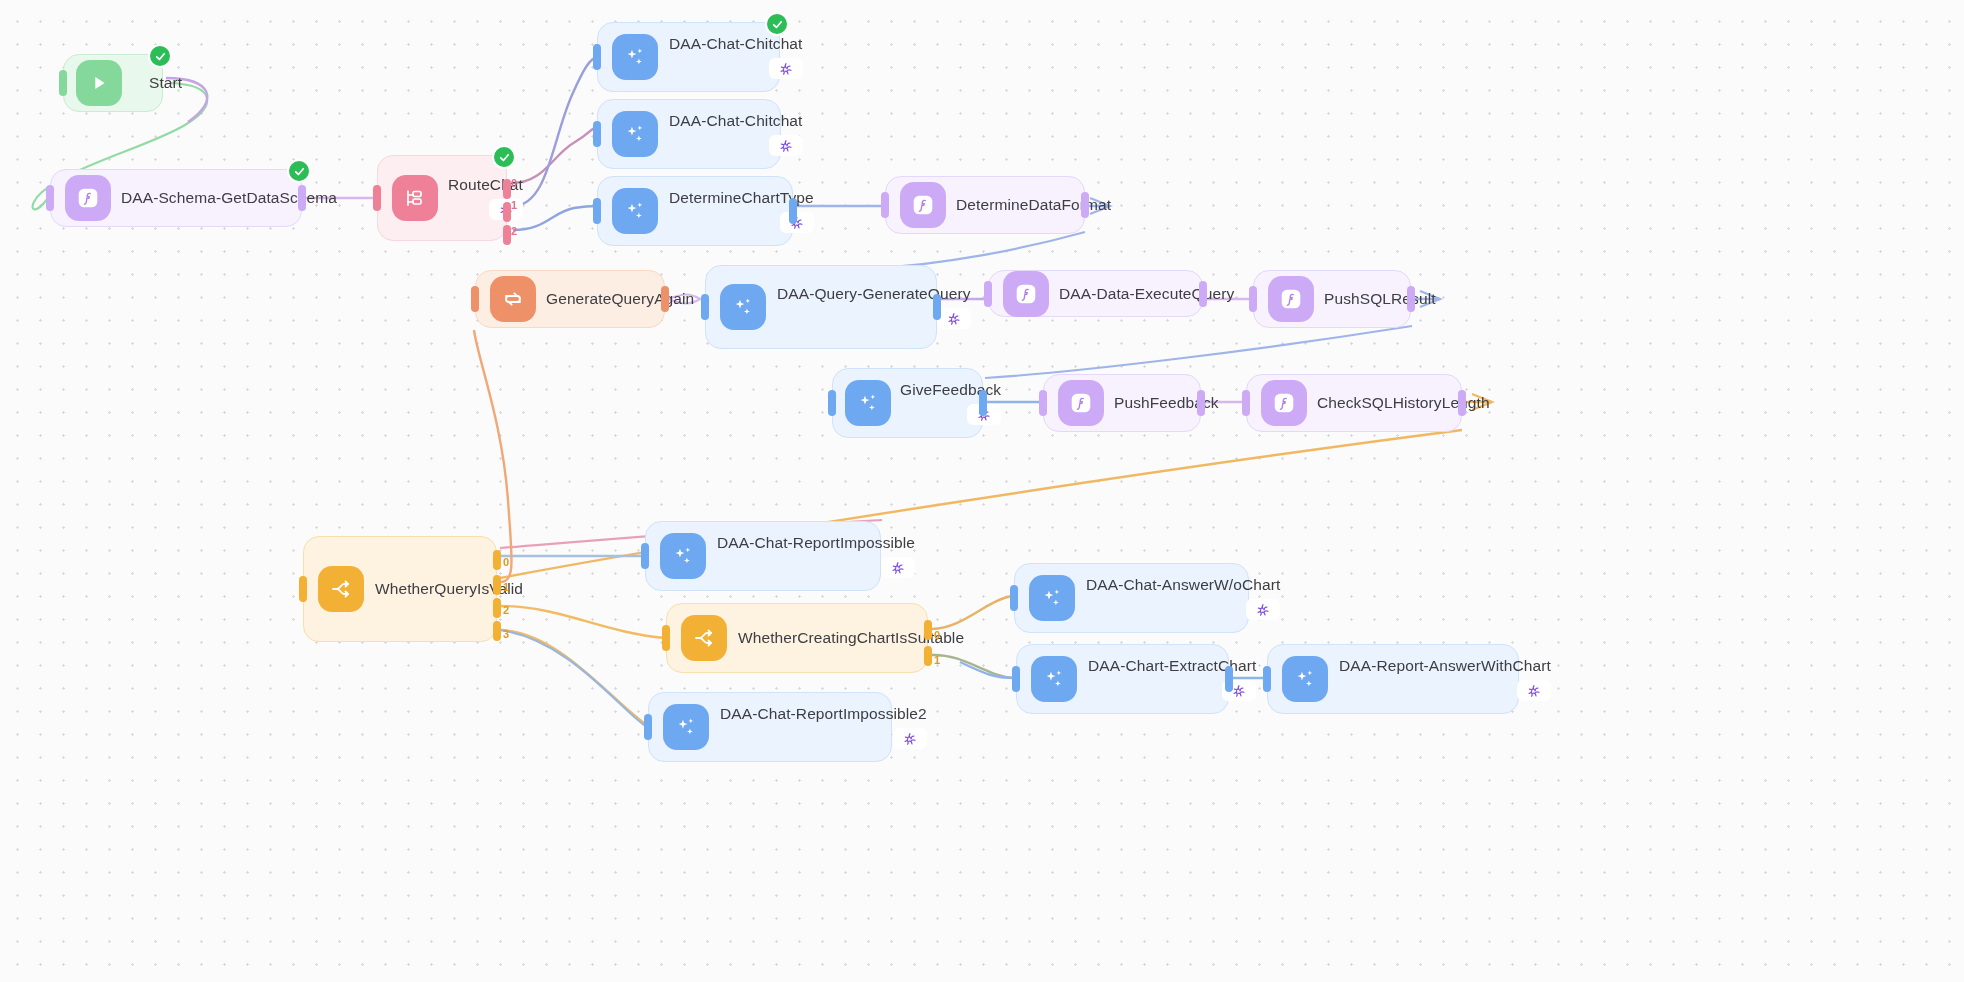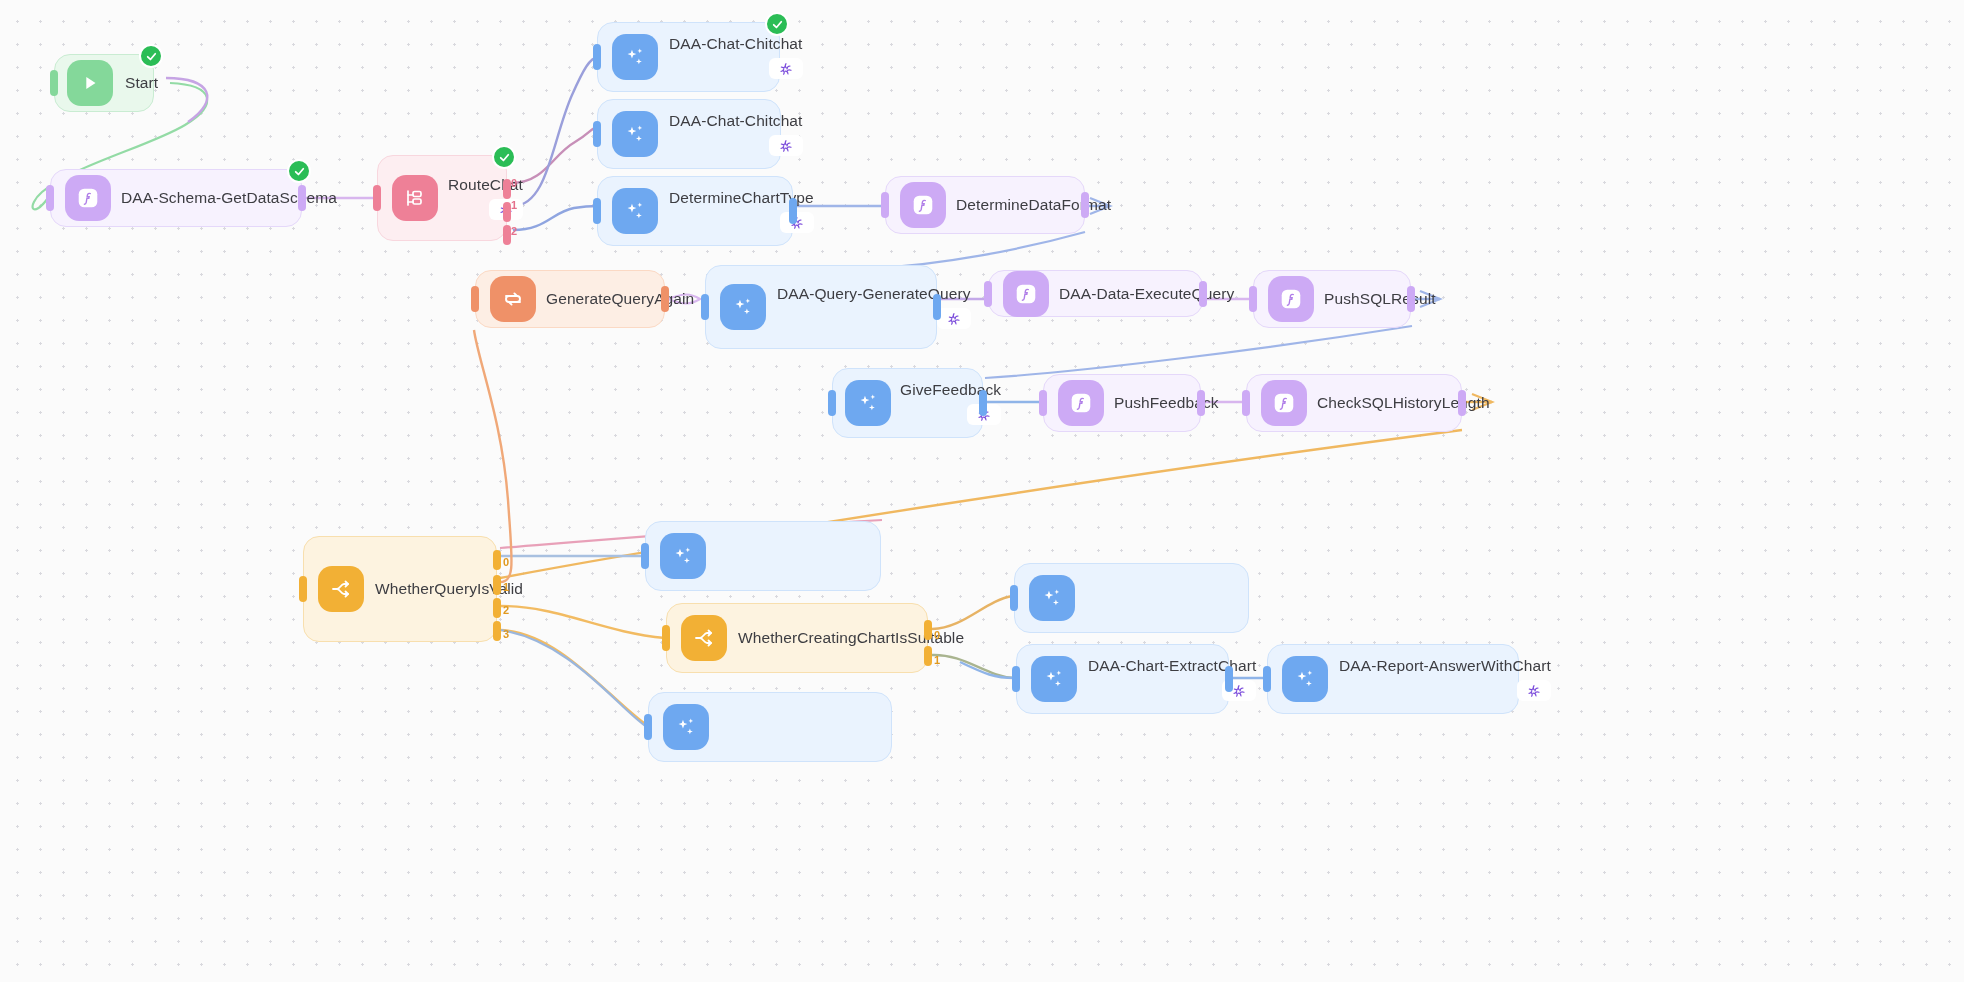--- a/index.html
+++ b/index.html
@@ -159,21 +159,21 @@
     <path d="M 500 630 C 570 640 620 710 647 727" fill="none" stroke="#9ab6dd" stroke-width="2.2"></path>
 
     <path d="M 932 629 C 965 628 985 600 1013 596" fill="none" stroke="#e7b364" stroke-width="2.4"></path>
 
     <path d="M 932 655 C 965 654 985 676 1014 678" fill="none" stroke="#a9b48f" stroke-width="2.4"></path>
     <path d="M 960 662 C 985 674 995 678 1014 678" fill="none" stroke="#8fb4e8" stroke-width="2.4"></path>
 
     <path d="M 1232 678 L 1266 678" fill="none" stroke="#8fb4e8" stroke-width="2.4"></path>
   </svg>
 
-  <div class="node t-green" style="left:54px; top:54px; width:100px; height:58px; padding:0 12px; gap:12px;">
+  <div class="node t-green" style="left:63px; top:54px; width:100px; height:58px; padding:0 12px; gap:27px;">
     <span class="handle left h-green"></span>
     <span class="icon">
       <svg width="22" height="22" viewBox="0 0 24 24">
           <path d="M8 5.5 L18 12 L8 18.5 Z" fill="#fff"></path>
         </svg>
     </span>
     <div class="body">
       <span class="title">Start</span>
     </div>
     <span class="badge">
@@ -479,20 +479,34 @@
 
   <div class="node t-blue" style="left:645px; top:521px; width:236px; height:70px; padding:0 14px; gap:11px;">
     <span class="handle left h-blue"></span>
     <span class="icon">
       <svg width="26" height="26" viewBox="0 0 24 24" fill="#fff">
         <path d="M9.2 5.2l1.1 3 3 1.1-3 1.1-1.1 3-1.1-3-3-1.1 3-1.1z"></path>
         <path d="M16.4 4.2l.6 1.6 1.6.6-1.6.6-.6 1.6-.6-1.6-1.6-.6 1.6-.6z"></path>
         <path d="M15.6 13.4l.7 2 2 .7-2 .7-.7 2-.7-2-2-.7 2-.7z"></path>
       </svg>
     </span>
+    <div class="body">
+      <span class="title">DAA-Chat-ReportImpossible</span>
+      <span class="model">
+        <svg width="16" height="16" viewBox="0 0 24 24" fill="none" stroke="#7c4ddb" stroke-width="1.7" stroke-linecap="round">
+          <path d="M12 4c-1.8 2.6-1.2 5 .6 6.4"></path>
+            <path d="M18 7.5c-3 .3-4.5 2.3-4.4 4.5"></path>
+          <path d="M19.5 14c-2.7-1.4-5-.5-6 1.3"></path>
+            <path d="M15 19.5c-.4-3-2.4-4.4-4.6-4.2"></path>
+          <path d="M8.5 20c1.5-2.7.7-5-1.1-6.2"></path>
+            <path d="M4.5 15.5c3-.2 4.4-2.2 4.2-4.4"></path>
+          <path d="M5 9c2.6 1.6 5 .8 6.1-1"></path>
+        </svg>
+      </span>
+    </div>
   </div>
 
   <div class="node t-amber" style="left:666px; top:603px; width:262px; height:70px; padding:0 14px; gap:11px;">
     <span class="handle left h-amber"></span>
     <span class="icon">
       <svg width="24" height="24" viewBox="0 0 24 24" fill="none" stroke="#fff" stroke-width="1.8" stroke-linecap="round" stroke-linejoin="round">
         <path d="M4 12h4"></path>
           <path d="M8 12c3 0 4-5 7-5h4"></path>
           <path d="M8 12c3 0 4 5 7 5h4"></path>
         <path d="M16.5 4.5L19 7l-2.5 2.5"></path>
@@ -508,31 +522,59 @@
 
   <div class="node t-blue" style="left:648px; top:692px; width:244px; height:70px; padding:0 14px; gap:11px;">
     <span class="handle left h-blue"></span>
     <span class="icon">
       <svg width="26" height="26" viewBox="0 0 24 24" fill="#fff">
         <path d="M9.2 5.2l1.1 3 3 1.1-3 1.1-1.1 3-1.1-3-3-1.1 3-1.1z"></path>
         <path d="M16.4 4.2l.6 1.6 1.6.6-1.6.6-.6 1.6-.6-1.6-1.6-.6 1.6-.6z"></path>
         <path d="M15.6 13.4l.7 2 2 .7-2 .7-.7 2-.7-2-2-.7 2-.7z"></path>
       </svg>
     </span>
+    <div class="body">
+      <span class="title">DAA-Chat-ReportImpossible2</span>
+      <span class="model">
+        <svg width="16" height="16" viewBox="0 0 24 24" fill="none" stroke="#7c4ddb" stroke-width="1.7" stroke-linecap="round">
+          <path d="M12 4c-1.8 2.6-1.2 5 .6 6.4"></path>
+            <path d="M18 7.5c-3 .3-4.5 2.3-4.4 4.5"></path>
+          <path d="M19.5 14c-2.7-1.4-5-.5-6 1.3"></path>
+            <path d="M15 19.5c-.4-3-2.4-4.4-4.6-4.2"></path>
+          <path d="M8.5 20c1.5-2.7.7-5-1.1-6.2"></path>
+            <path d="M4.5 15.5c3-.2 4.4-2.2 4.2-4.4"></path>
+          <path d="M5 9c2.6 1.6 5 .8 6.1-1"></path>
+        </svg>
+      </span>
+    </div>
   </div>
 
   <div class="node t-blue" style="left:1014px; top:563px; width:235px; height:70px; padding:0 14px; gap:11px;">
     <span class="handle left h-blue"></span>
     <span class="icon">
       <svg width="26" height="26" viewBox="0 0 24 24" fill="#fff">
         <path d="M9.2 5.2l1.1 3 3 1.1-3 1.1-1.1 3-1.1-3-3-1.1 3-1.1z"></path>
         <path d="M16.4 4.2l.6 1.6 1.6.6-1.6.6-.6 1.6-.6-1.6-1.6-.6 1.6-.6z"></path>
         <path d="M15.6 13.4l.7 2 2 .7-2 .7-.7 2-.7-2-2-.7 2-.7z"></path>
       </svg>
     </span>
+    <div class="body">
+      <span class="title">DAA-Chat-AnswerW/oChart</span>
+      <span class="model">
+        <svg width="16" height="16" viewBox="0 0 24 24" fill="none" stroke="#7c4ddb" stroke-width="1.7" stroke-linecap="round">
+          <path d="M12 4c-1.8 2.6-1.2 5 .6 6.4"></path>
+            <path d="M18 7.5c-3 .3-4.5 2.3-4.4 4.5"></path>
+          <path d="M19.5 14c-2.7-1.4-5-.5-6 1.3"></path>
+            <path d="M15 19.5c-.4-3-2.4-4.4-4.6-4.2"></path>
+          <path d="M8.5 20c1.5-2.7.7-5-1.1-6.2"></path>
+            <path d="M4.5 15.5c3-.2 4.4-2.2 4.2-4.4"></path>
+          <path d="M5 9c2.6 1.6 5 .8 6.1-1"></path>
+        </svg>
+      </span>
+    </div>
   </div>
 
   <div class="node t-blue" style="left:1267px; top:644px; width:252px; height:70px; padding:0 14px; gap:11px;">
     <span class="handle left h-blue"></span>
     <span class="icon">
       <svg width="26" height="26" viewBox="0 0 24 24" fill="#fff">
         <path d="M9.2 5.2l1.1 3 3 1.1-3 1.1-1.1 3-1.1-3-3-1.1 3-1.1z"></path>
         <path d="M16.4 4.2l.6 1.6 1.6.6-1.6.6-.6 1.6-.6-1.6-1.6-.6 1.6-.6z"></path>
         <path d="M15.6 13.4l.7 2 2 .7-2 .7-.7 2-.7-2-2-.7 2-.7z"></path>
       </svg>

